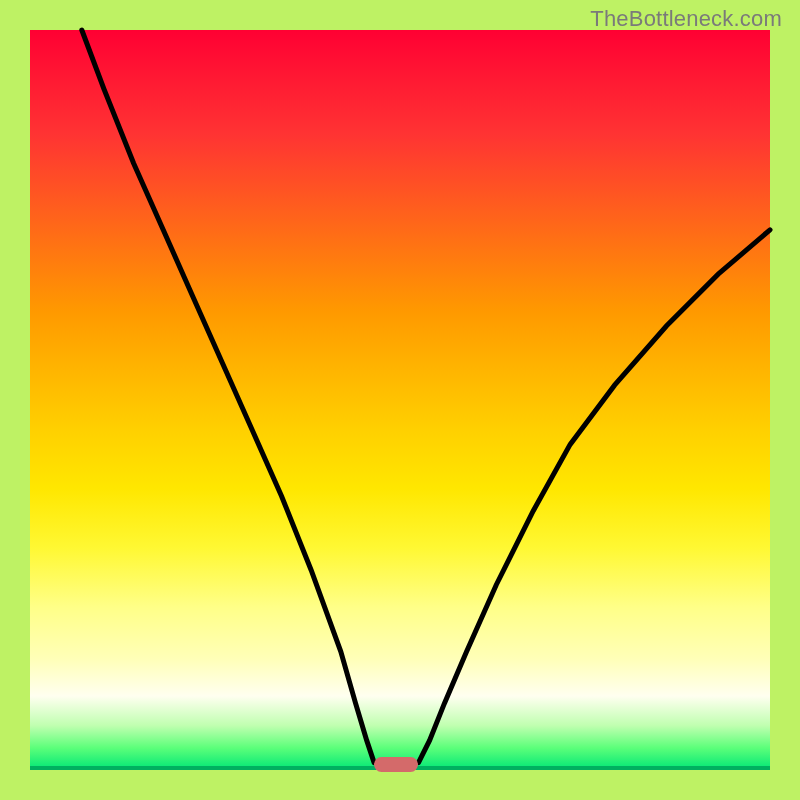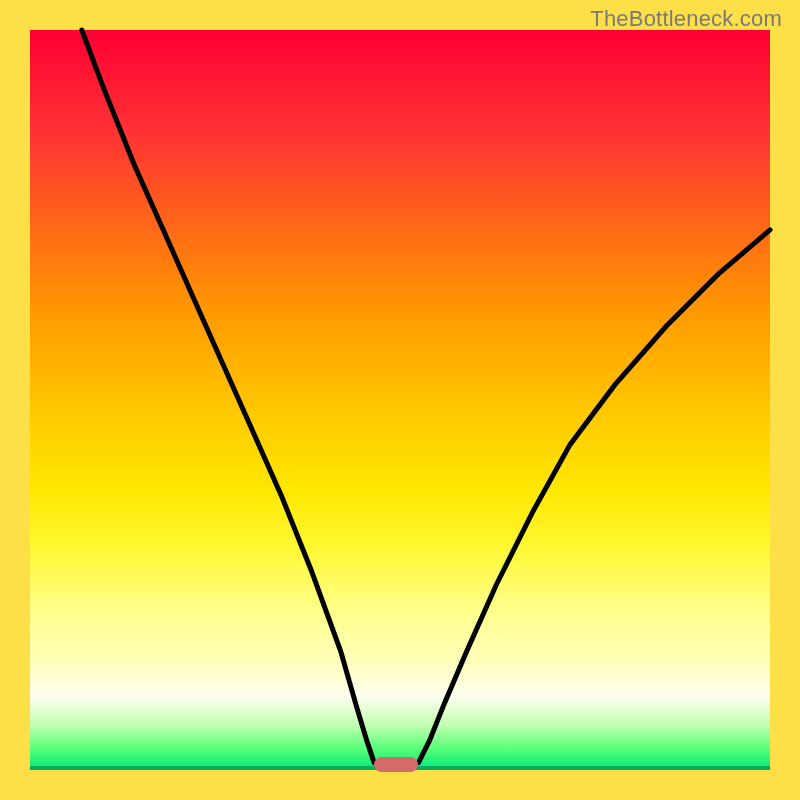--- a/index.html
+++ b/index.html
@@ -7,21 +7,21 @@
     padding: 0;
     width: 800px;
     height: 800px;
     background: #000;
     overflow: hidden;
     font-family: Arial, Helvetica, sans-serif;
   }
   .frame {
     position: absolute;
     inset: 0;
-    background: #fde047;
+    background: #bef264;
     text-decoration: underline;
   }
   .plot {
     position: absolute;
     left: 30px;
     top: 30px;
     width: 740px;
     height: 740px;
     background: linear-gradient(to bottom,
       #ff0033 0%,

